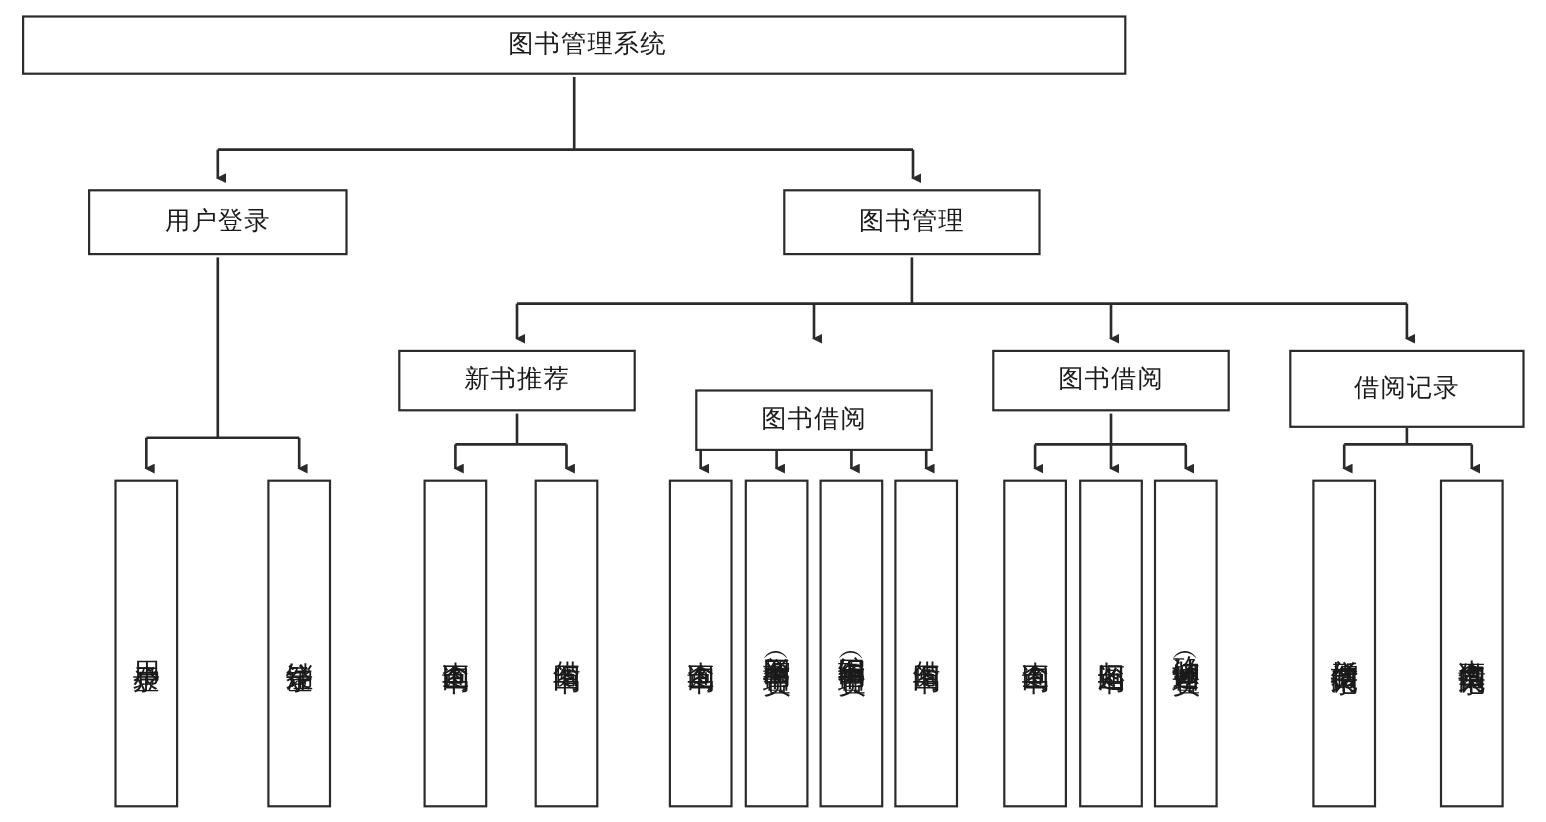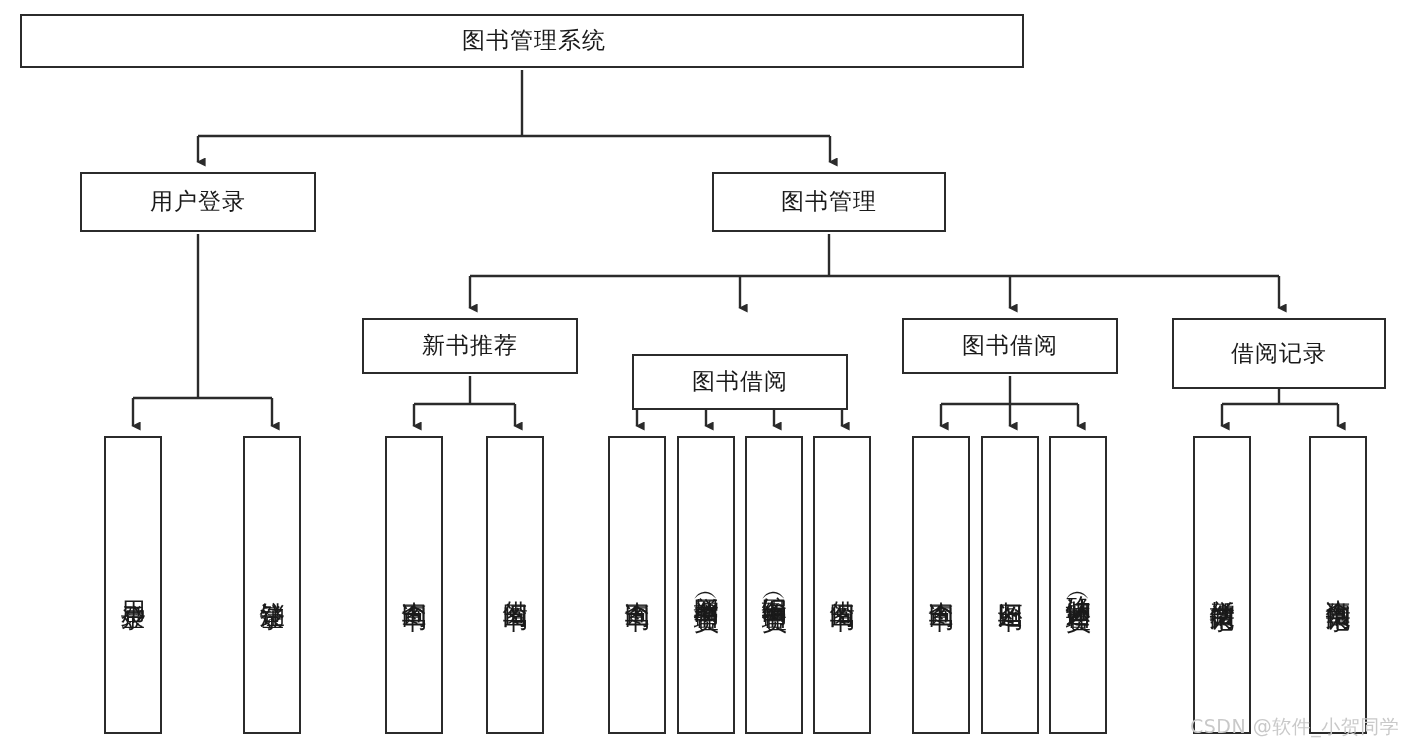--- a/index.html
+++ b/index.html
@@ -179,17 +179,14 @@
     <span>确认归还（管理员）</span>
   </div>
 
   <div class="node node-v" style="left:1193px; top:436px; width:58px; height:298px;">
     <span>新增借阅记录</span>
   </div>
   <div class="node node-v" style="left:1309px; top:436px; width:58px; height:298px;">
     <span>查询借阅记录</span>
   </div>
 
-  <div class="watermark" style="left:1190px; top:714px;">
-    <span>CSDN @软件_小贺同学</span>
-  </div>
 
 </div>
 
 </body></html>

